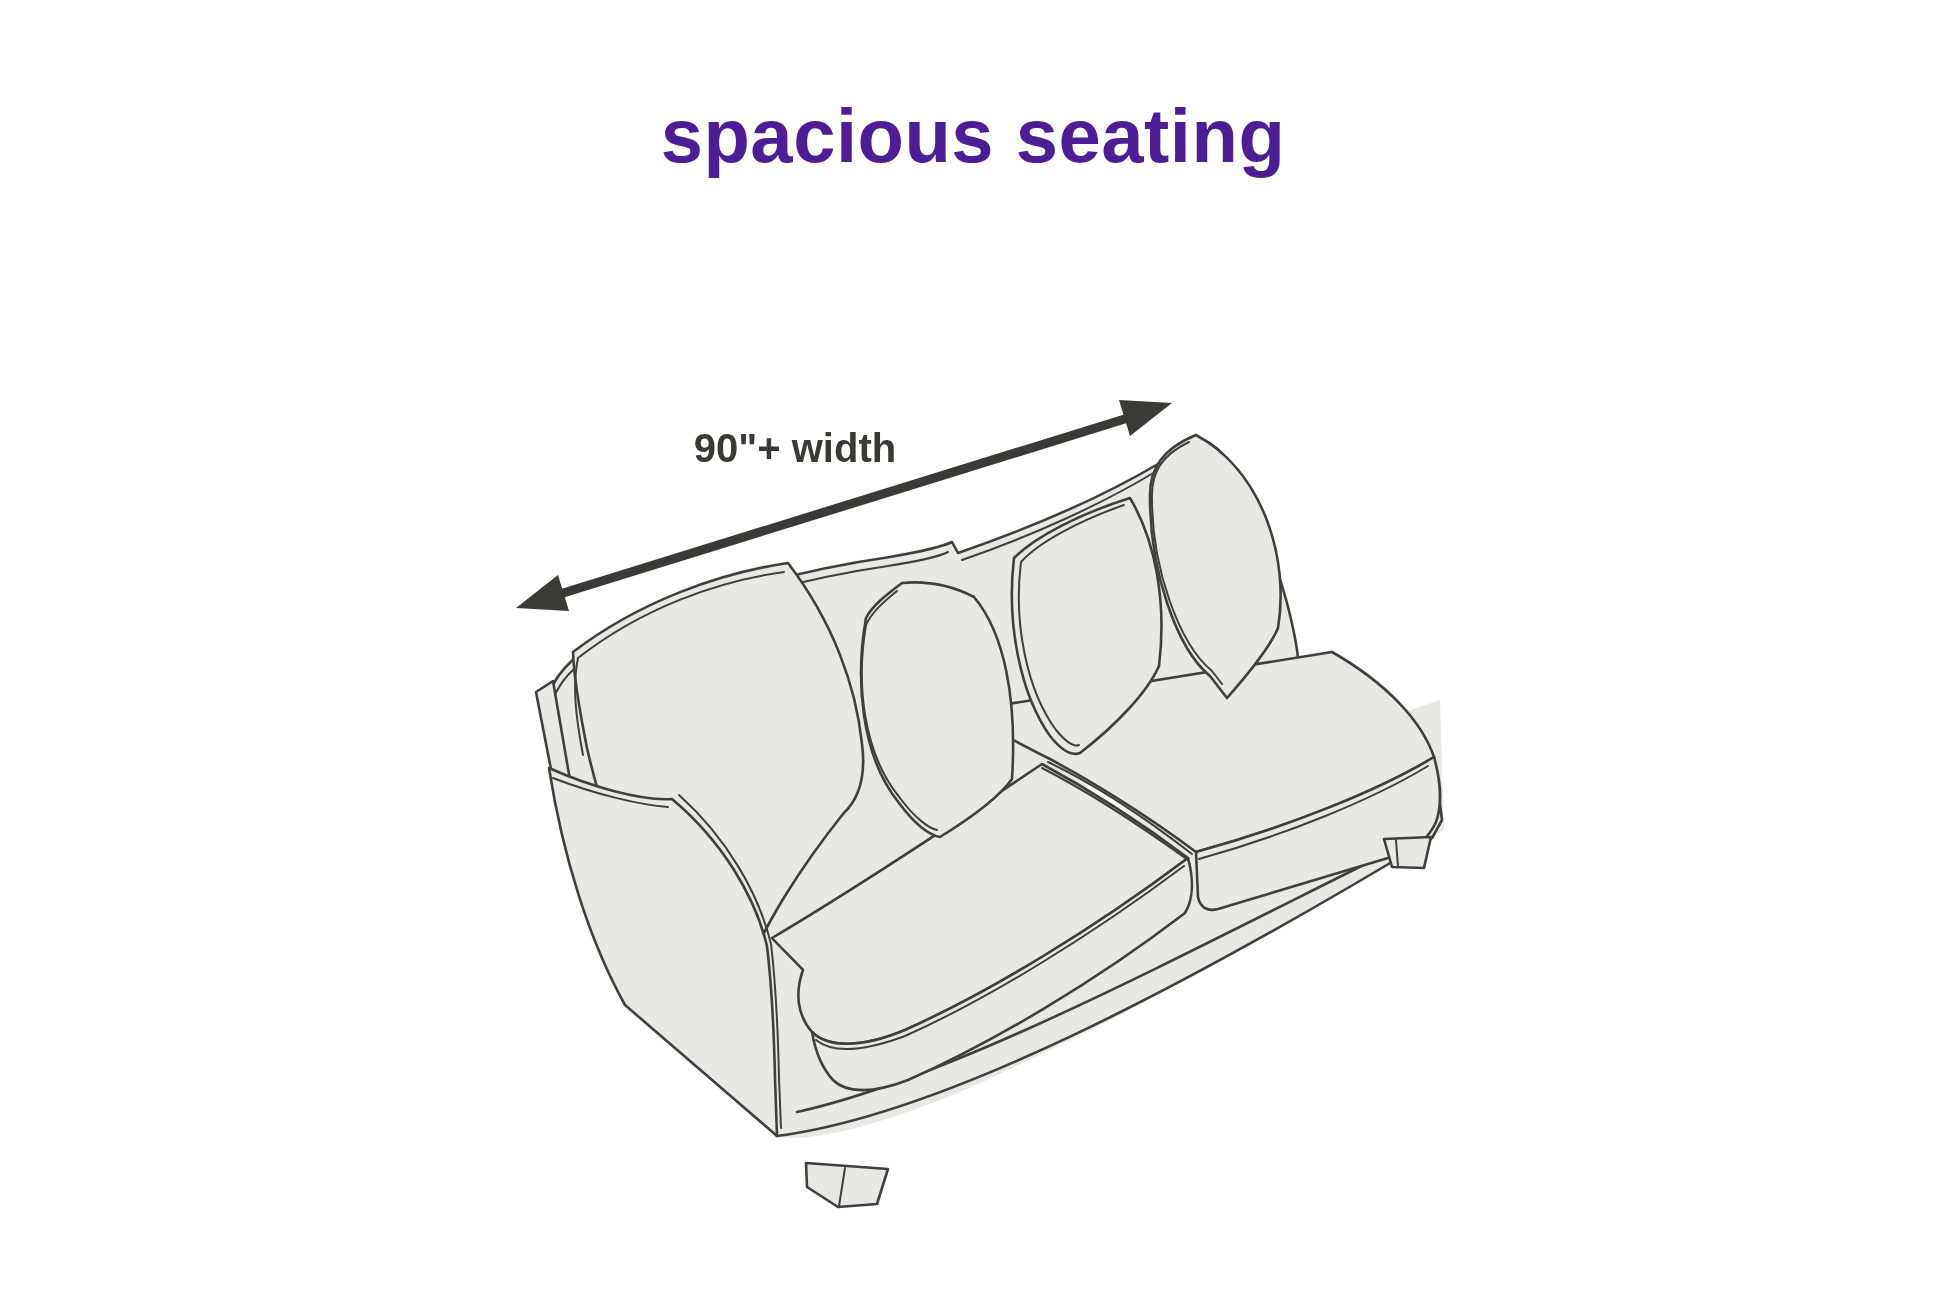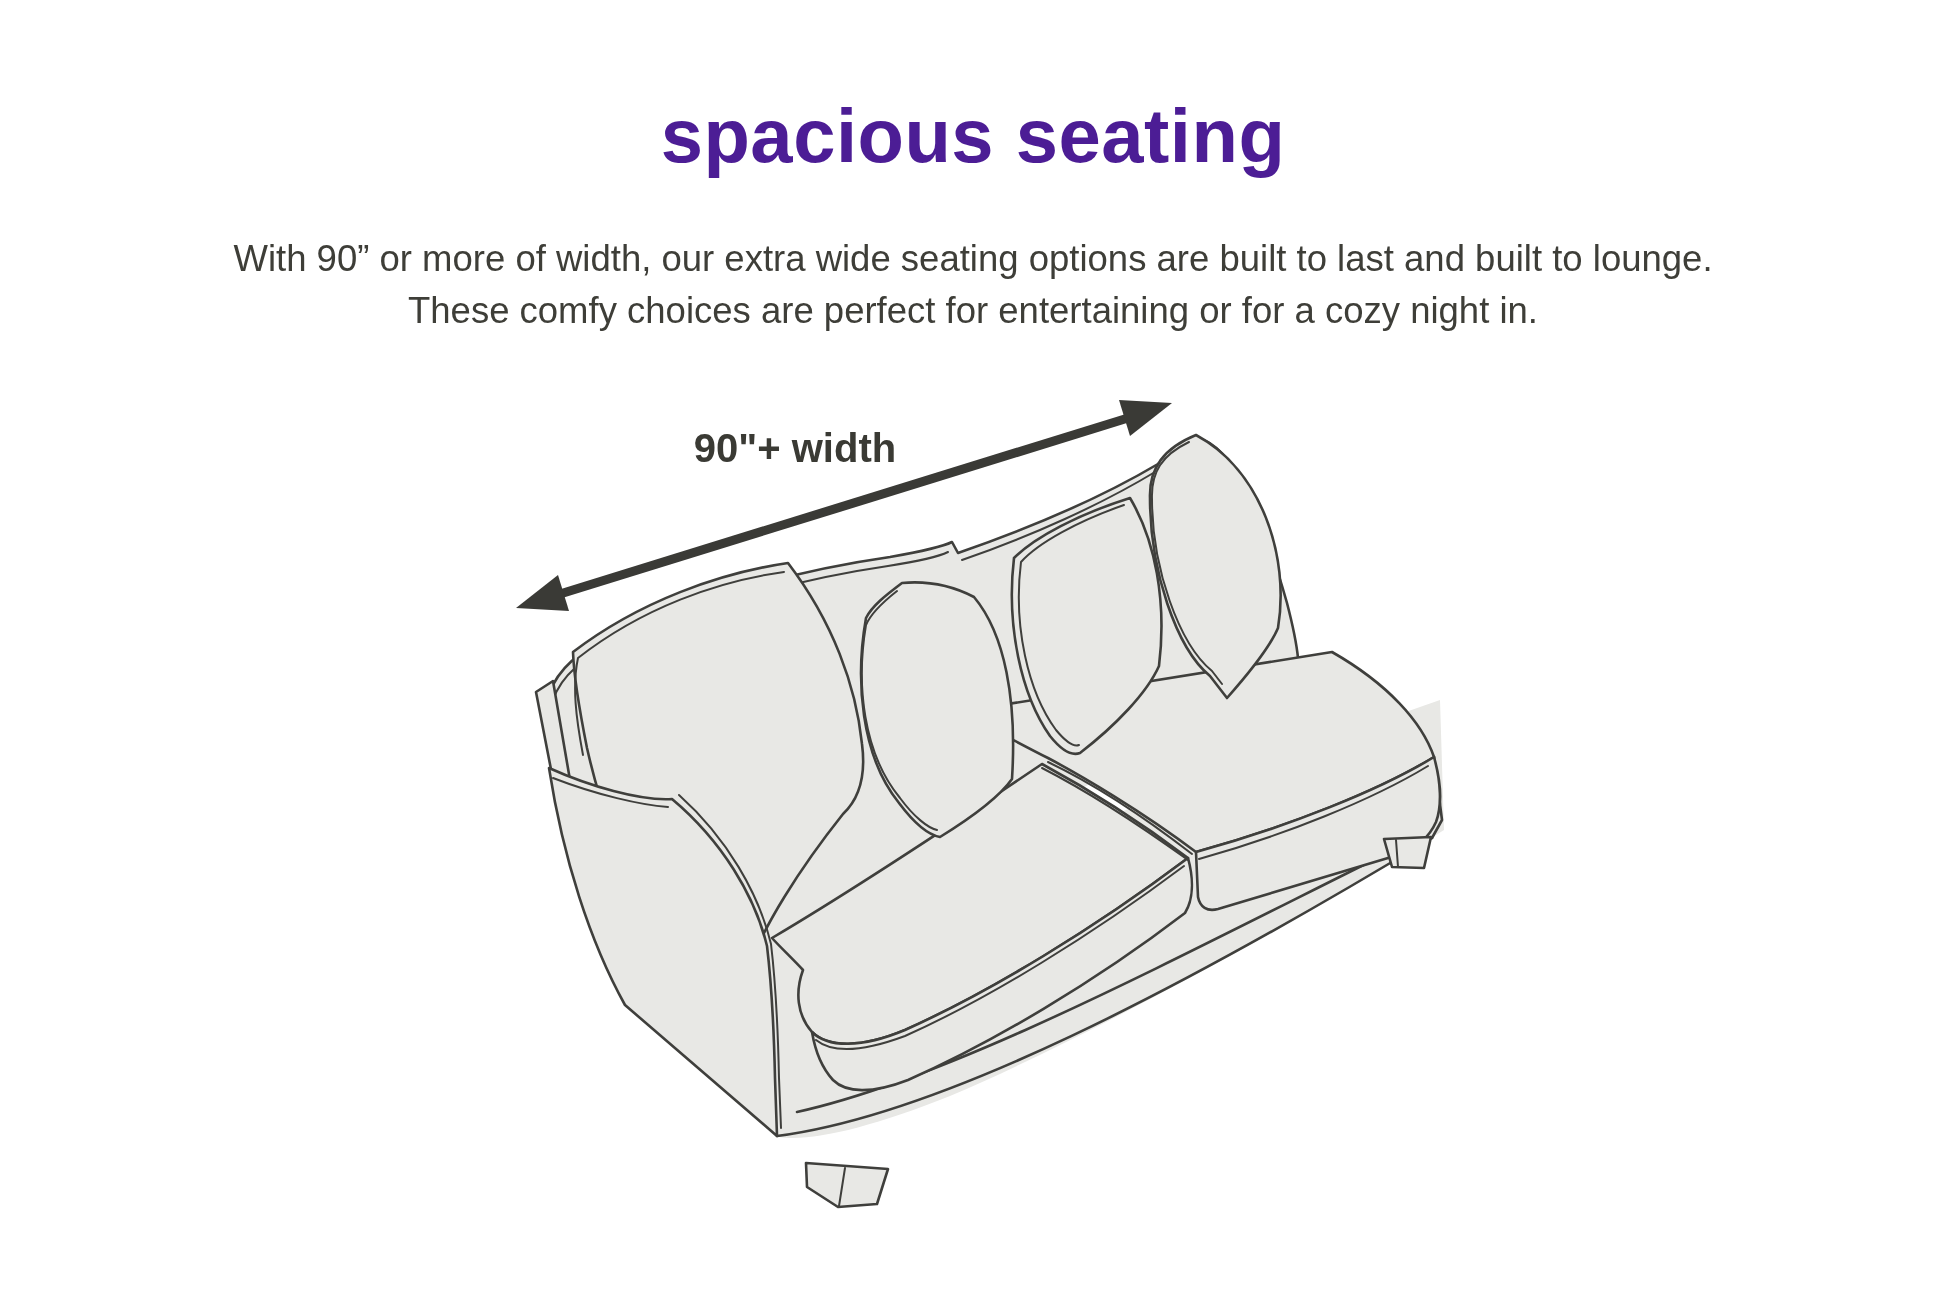--- a/index.html
+++ b/index.html
@@ -25,24 +25,20 @@
   .arrowhead{fill:#3a3a36;stroke:none;}
   .dimlabel{font-family:"Liberation Sans",sans-serif;font-size:40px;font-weight:bold;fill:#3a3a34;}
 </style>
 </head>
 <body>
 
 <div class="canvas">
 
   <div class="title">spacious seating</div>
 
-  <div class="subtitle">
-    <div>With 90” or more of width, our extra wide seating options are built to last and built to lounge.</div>
-    <div>These comfy choices are perfect for entertaining or for a cozy night in.</div>
-  </div>
 
   <svg class="illo" viewBox="0 0 1946 1298" aria-hidden="true">
 
     <g>
       <path class="fillonly" d="M 549,694 C 559,666 584,648 614,636 C 700,598 792,571 890,557 C 924,551 944,546 952,542 L 958,553 C 1030,528 1104,496 1158,464 L 1203,440 C 1237,452 1265,525 1287,603 C 1294,630 1297,648 1298,658 L 1240,700 L 950,862 L 700,986 L 588,878 Z"></path>
       <path class="edge" d="M 549,694 C 559,666 584,648 614,636 C 700,598 792,571 890,557 C 924,551 944,546 952,542 L 958,553 C 1030,528 1104,496 1158,464 L 1203,440"></path>
       <path class="edge" d="M 1203,440 C 1237,452 1265,525 1287,603 C 1294,630 1297,648 1298,658 L 1252,692"></path>
       <path class="piping" d="M 553,700 C 562,674 586,656 616,645 C 700,607 792,580 888,566 C 920,561 940,556 948,552"></path>
       <path class="piping" d="M 962,560 C 1032,536 1102,504 1155,472 L 1198,450"></path>
       <path class="lineart" d="M 536,692 L 553,681 L 570,780 L 555,790 Z"></path>

